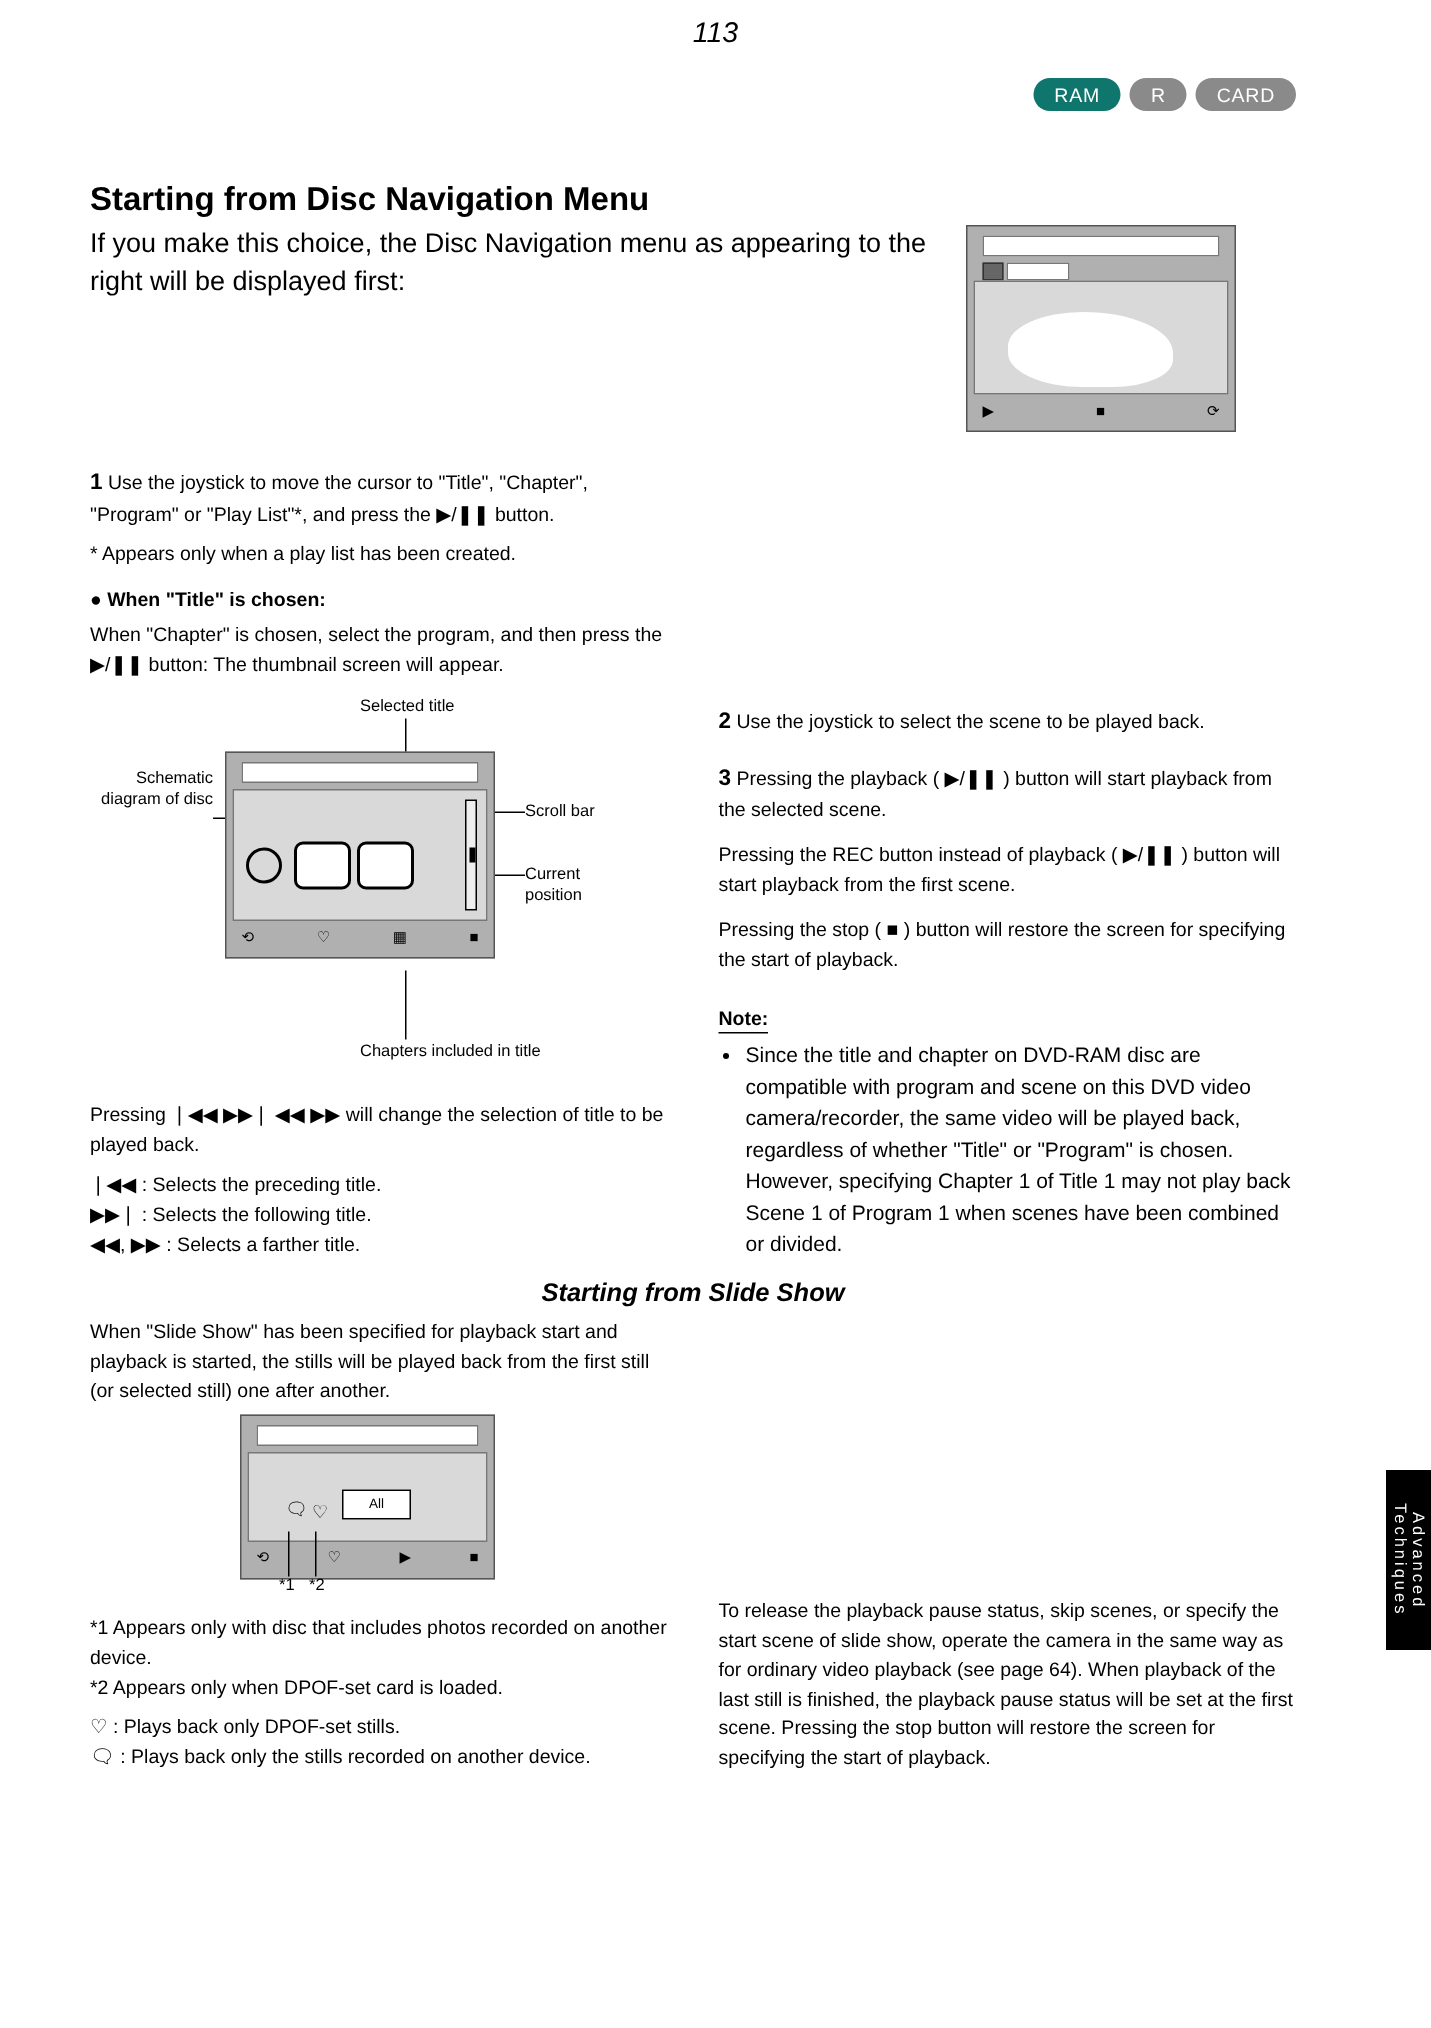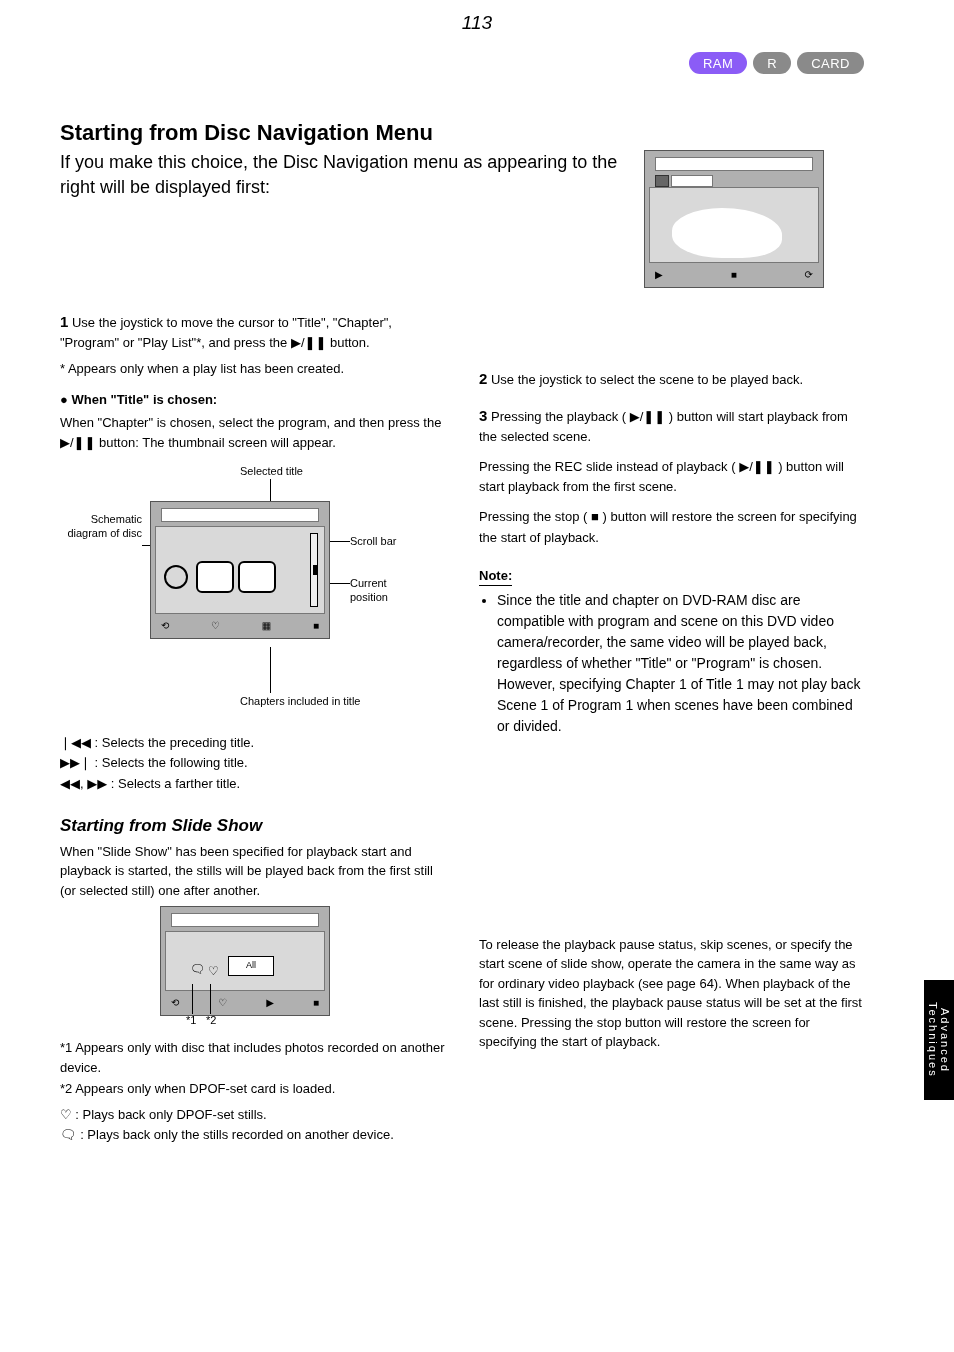--- a/index.html
+++ b/index.html
@@ -40,21 +40,21 @@
     display: inline-flex;
     align-items: center;
     justify-content: center;
     height: 22px;
     border-radius: 11px;
     font-size: 13px;
     color: #fff;
     padding: 0 14px;
     letter-spacing: 0.5px;
   }
-  .pill.ram   { background: #8b5cf6; }
+  .pill.ram   { background: #0f766e; }
   .pill.r     { background: #8a8a8a; }
   .pill.card  { background: #8a8a8a; }
   .content {
     position: absolute;
     top: 120px;
     left: 60px;
     right: 90px;
   }
   .h1 {
     font-weight: bold;
@@ -75,21 +75,21 @@
     font-size: 13px;
     line-height: 1.55;
   }
   .step-num {
     font-weight: bold;
     font-size: 15px;
   }
   .two-col {
     display: flex;
     gap: 34px;
-    align-items: center;
+    align-items: flex-end;
     margin-top: 22px;
   }
   .col { flex: 1; font-size: 13px; line-height: 1.5; }
   .sub-h {
     font-weight: bold;
     margin: 10px 0 4px 0;
     font-size: 13px;
   }
   .note-h {
     font-weight: bold;
@@ -190,22 +190,23 @@
     font-size: 11px;
     display: flex;
     justify-content: center;
     align-items: center;
     letter-spacing: 2px;
   }
   .section-title {
     font-weight: bold;
     font-size: 17px;
     font-style: italic;
-    margin-top: 22px;
+    margin-top: 12px;
     margin-bottom: 6px;
+    text-align: center;
   }
   .section-lead { font-size: 13px; line-height: 1.5;}
 </style>
 </head>
 <body>
 
 <div class="page">
 
   <div class="page-num">113</div>
 
@@ -288,20 +289,28 @@
                 <span>♡</span>
                 <span>▦</span>
                 <span>■</span>
             </div>
           </div>
 
           <div class="fig-callout call-e">Chapters included in title</div>
           <div class="connector" style="left:210px;top:182px;width:1px;height:46px;"></div>
         </div>
 
+        <div class="steps">
+          <span>Pressing </span>
+          <span class="i">❘◀◀</span>
+          <span class="i">▶▶❘</span>
+          <span class="i">◀◀</span>
+          <span class="i">▶▶</span>
+          <span> will change the selection of title to be played back.</span>
+        </div>
         <div class="steps" style="margin-top:6px">
           <span class="i">❘◀◀</span>
           <span>: Selects the preceding title.</span>
         </div>
         <div class="steps">
           <span class="i">▶▶❘</span>
           <span>: Selects the following title.</span>
         </div>
         <div class="steps">
           <span class="i">◀◀</span>,
@@ -315,21 +324,21 @@
           <span class="step-num">2</span>
           <span>Use the joystick to select the scene to be played back.</span>
         </div>
 
         <div class="steps" style="margin-top:14px">
           <span class="step-num">3</span>
           <span>Pressing the playback (</span>
           <span class="i">▶/❚❚</span>
           <span>) button will start playback from the selected scene.</span>
           <div style="margin-top:10px">
-            <span>Pressing the REC slide instead of playback (</span>
+            <span>Pressing the REC button instead of playback (</span>
             <span class="i">▶/❚❚</span>
             <span>) button will start playback from the first scene.</span>
           </div>
           <div style="margin-top:10px">
             <span>Pressing the stop (</span>
             <span class="i">■</span>
             <span>) button will restore the screen for specifying the start of playback.</span>
           </div>
         </div>
 

